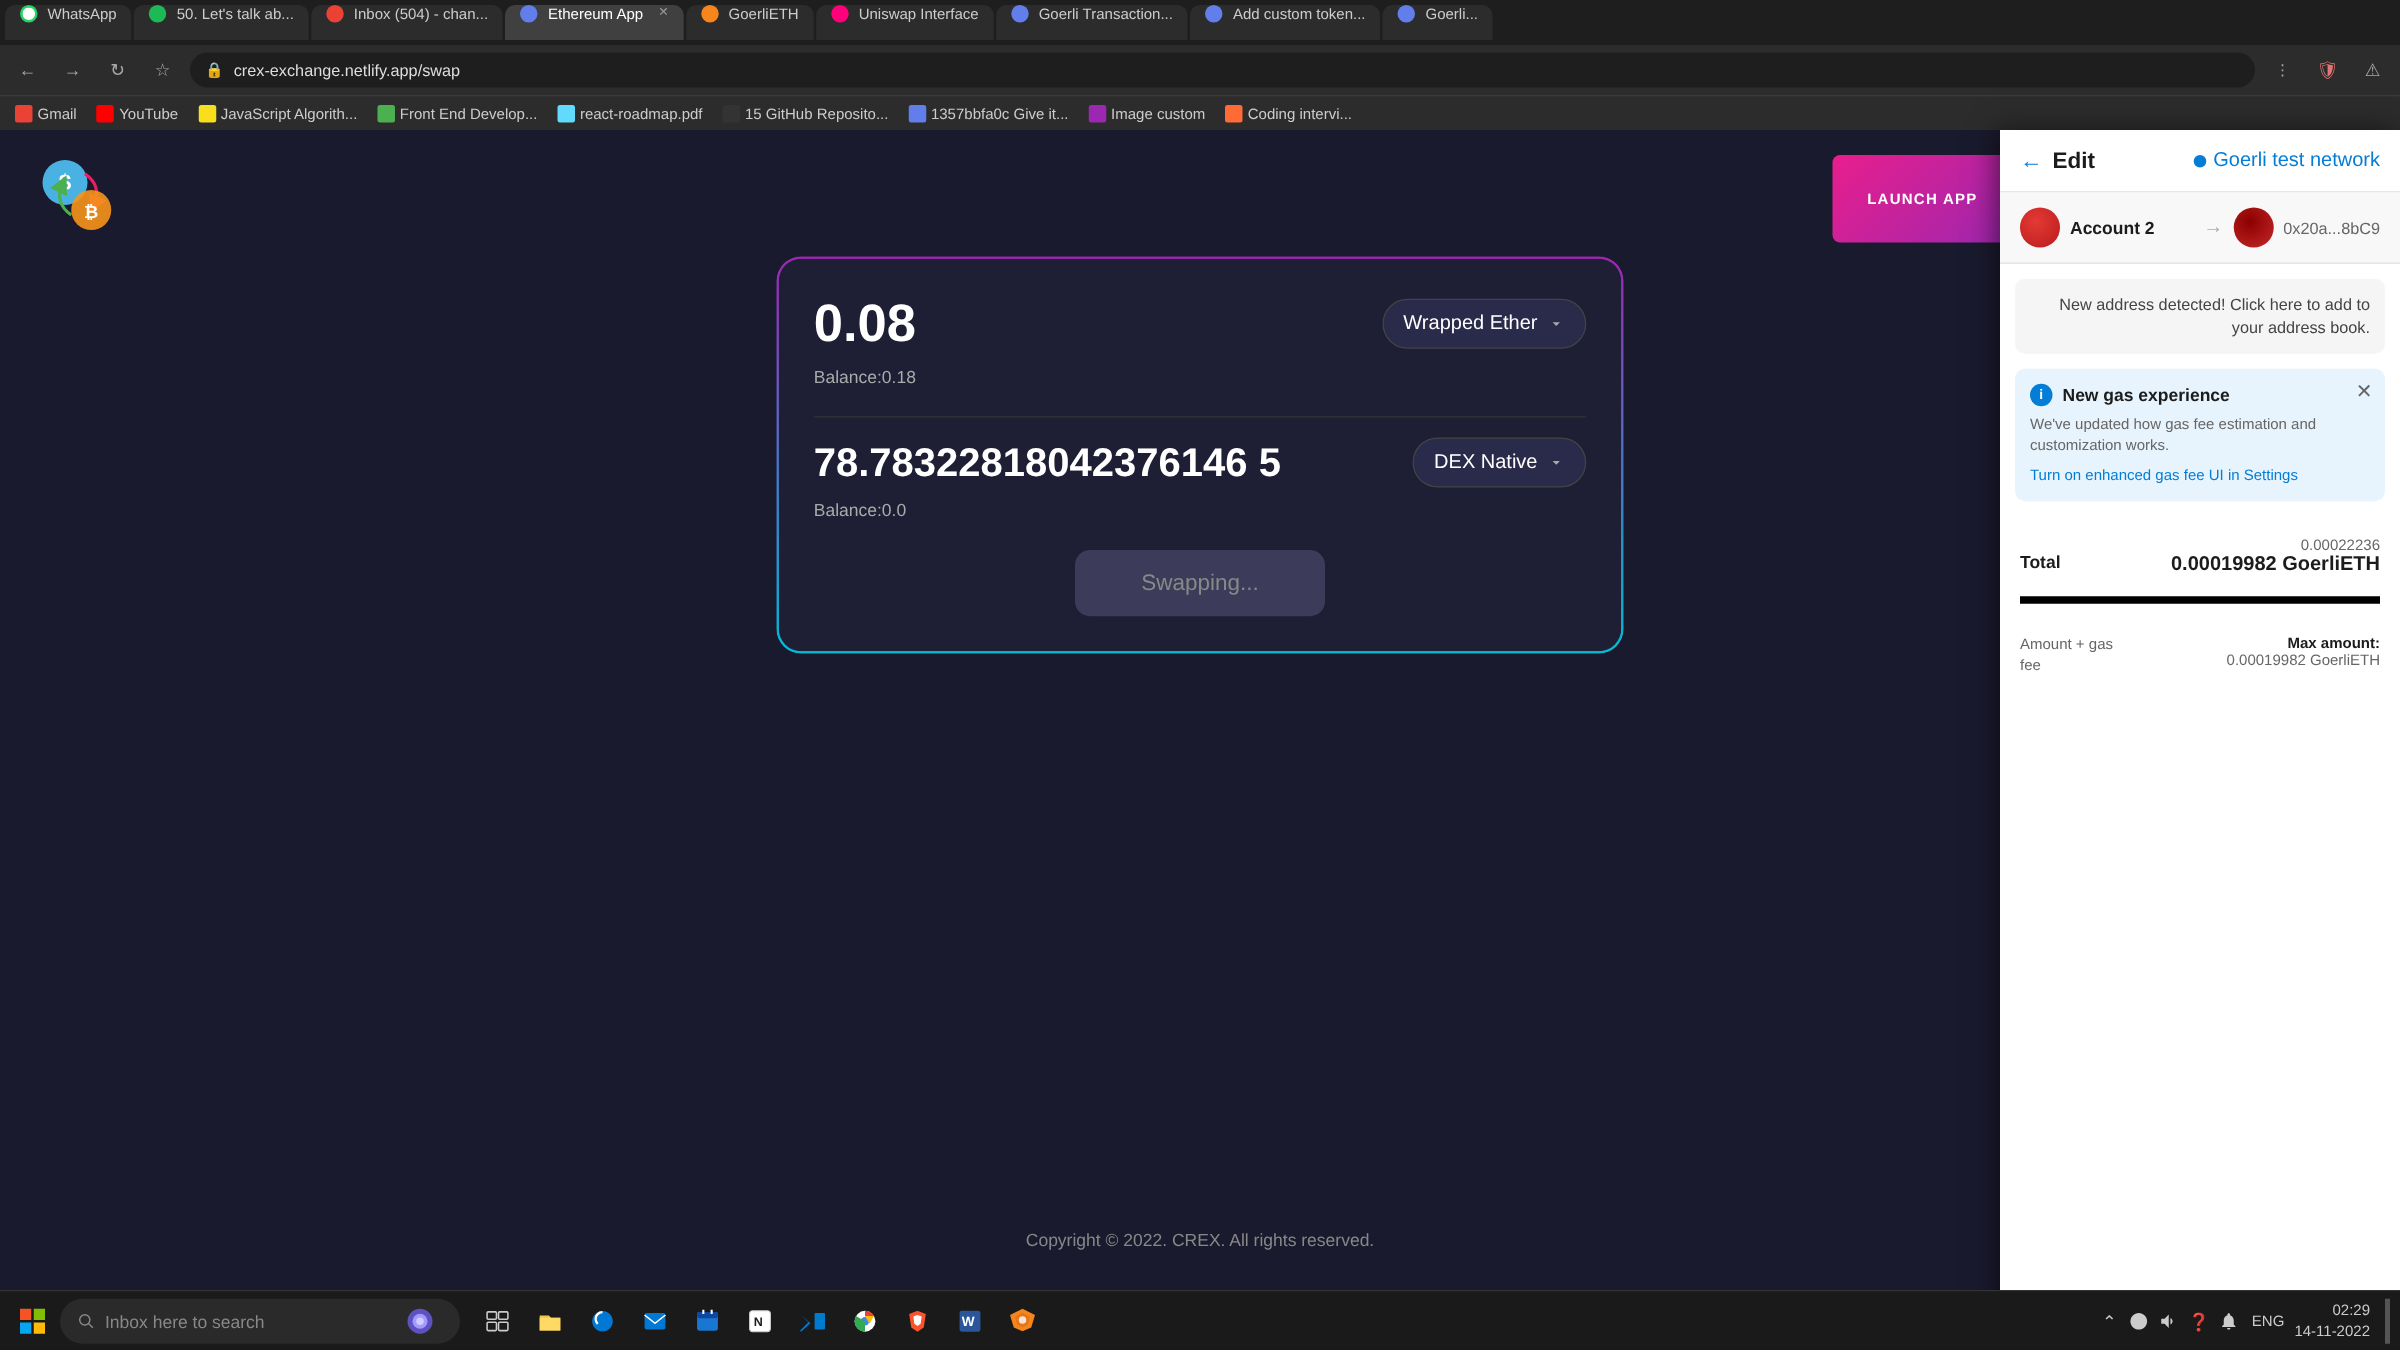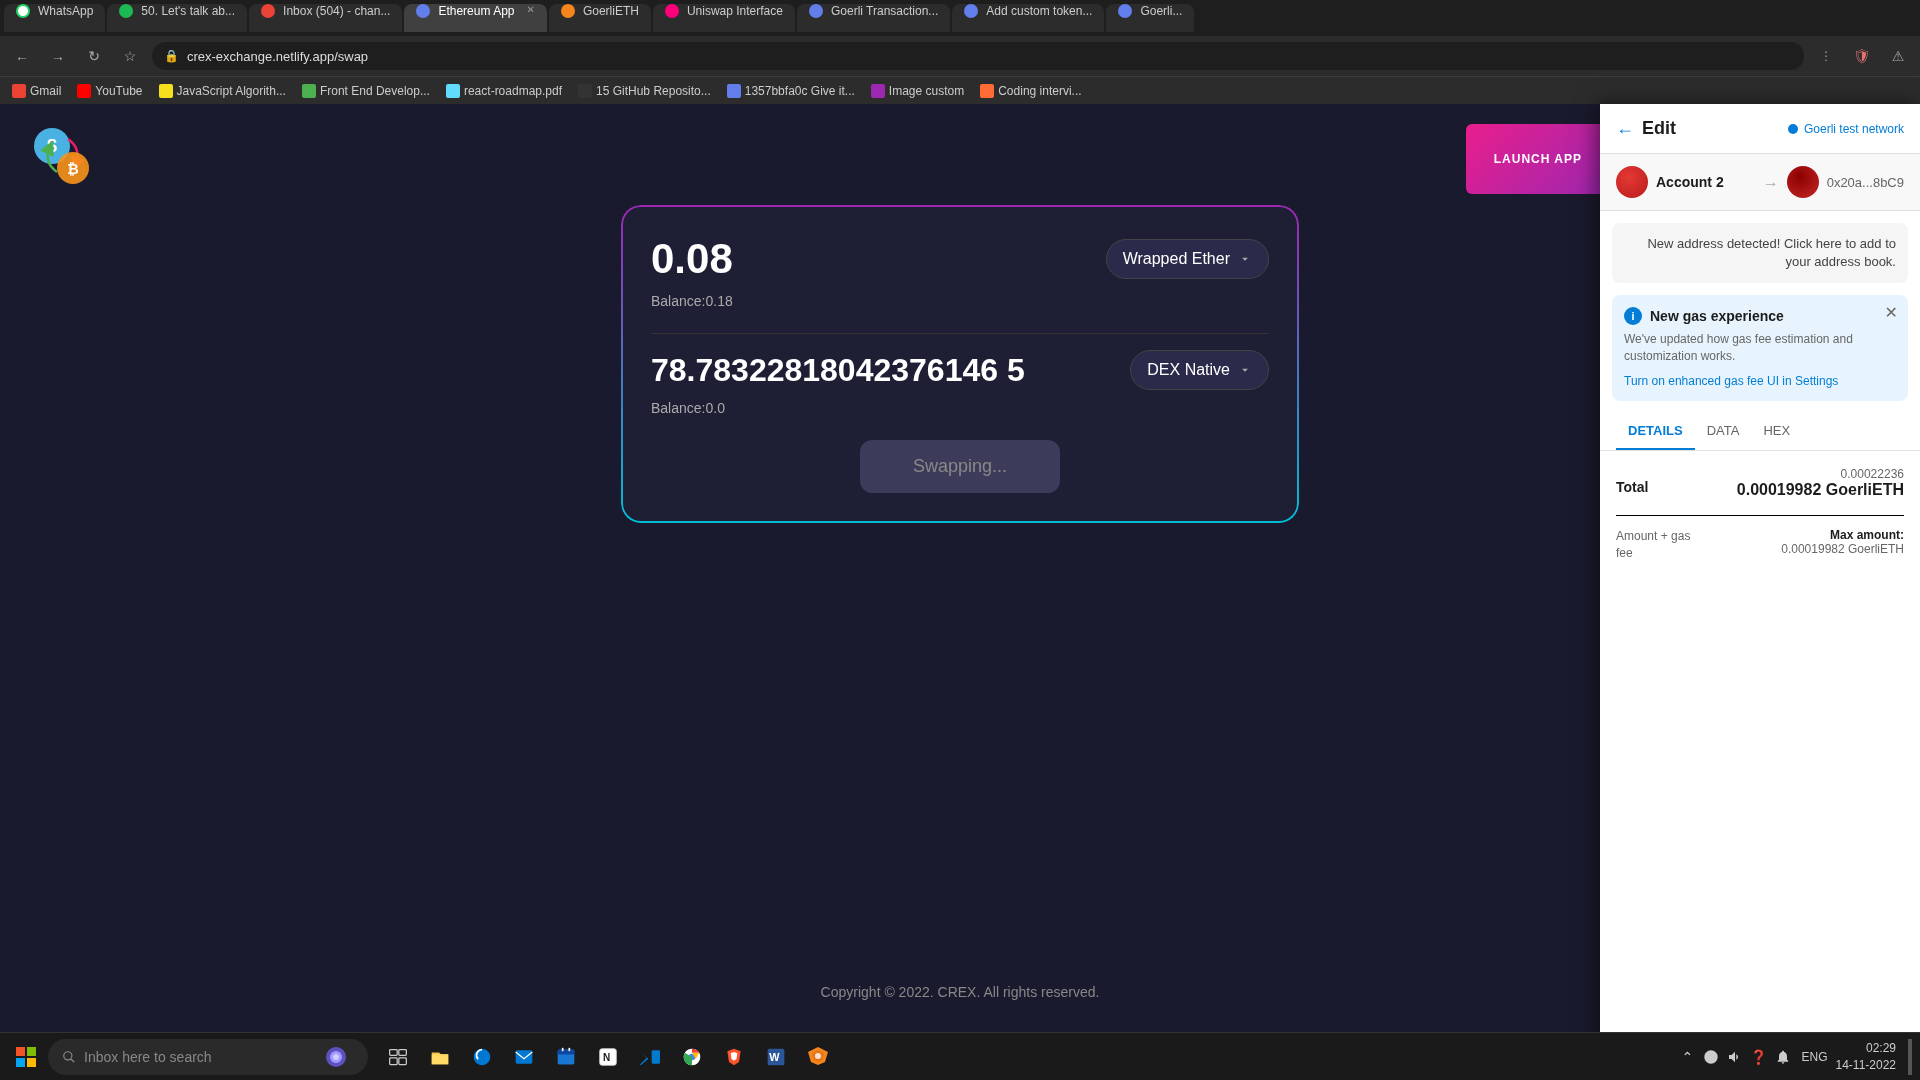--- a/index.html
+++ b/index.html
@@ -387,21 +387,21 @@
     .mm-title {
       font-size: 18px;
       font-weight: 600;
       color: #1c1c1c;
     }
 
     .mm-network {
       display: flex;
       align-items: center;
       gap: 6px;
-      font-size: 12px;
+      font-size: 16px;
       color: #037dd6;
     }
 
     .network-dot {
       width: 10px;
       height: 10px;
       border-radius: 50%;
       background: #037dd6;
     }
 
@@ -562,22 +562,22 @@
 
     .mm-total-eth {
       font-size: 16px;
       font-weight: 600;
       color: #1c1c1c;
       text-align: right;
     }
 
     .mm-amount-gas {
       margin-top: 12px;
-      border-top: 1px solid #000000;
-      padding-top: 12px;
+      border-top: 6px solid #000000;
+      padding-top: 24px;
     }
 
     .mm-ag-row {
       display: flex;
       justify-content: space-between;
     }
 
     .mm-ag-label {
       font-size: 12px;
       color: #666;
@@ -834,31 +834,20 @@
     <div class="mm-gas-notice">
       <span class="mm-gas-close">✕</span>
       <div class="mm-gas-title">
         <div class="info-icon">i</div>
         <span>New gas experience</span>
       </div>
       <p class="mm-gas-desc">We've updated how gas fee estimation and customization works.</p>
       <a class="mm-gas-link">Turn on enhanced gas fee UI in Settings</a>
     </div>
 
-    <div class="mm-tabs">
-      <div class="mm-tab active">
-        <span>DETAILS</span>
-      </div>
-      <div class="mm-tab">
-        <span>DATA</span>
-      </div>
-      <div class="mm-tab">
-        <span>HEX</span>
-      </div>
-    </div>
 
     <div class="mm-details">
       <div class="mm-total-section">
         <div class="mm-total-row">
           <span class="mm-total-label">Total</span>
           <div>
             <div class="mm-total-small">0.00022236</div>
             <div class="mm-total-eth">0.00019982 GoerliETH</div>
           </div>
         </div>

